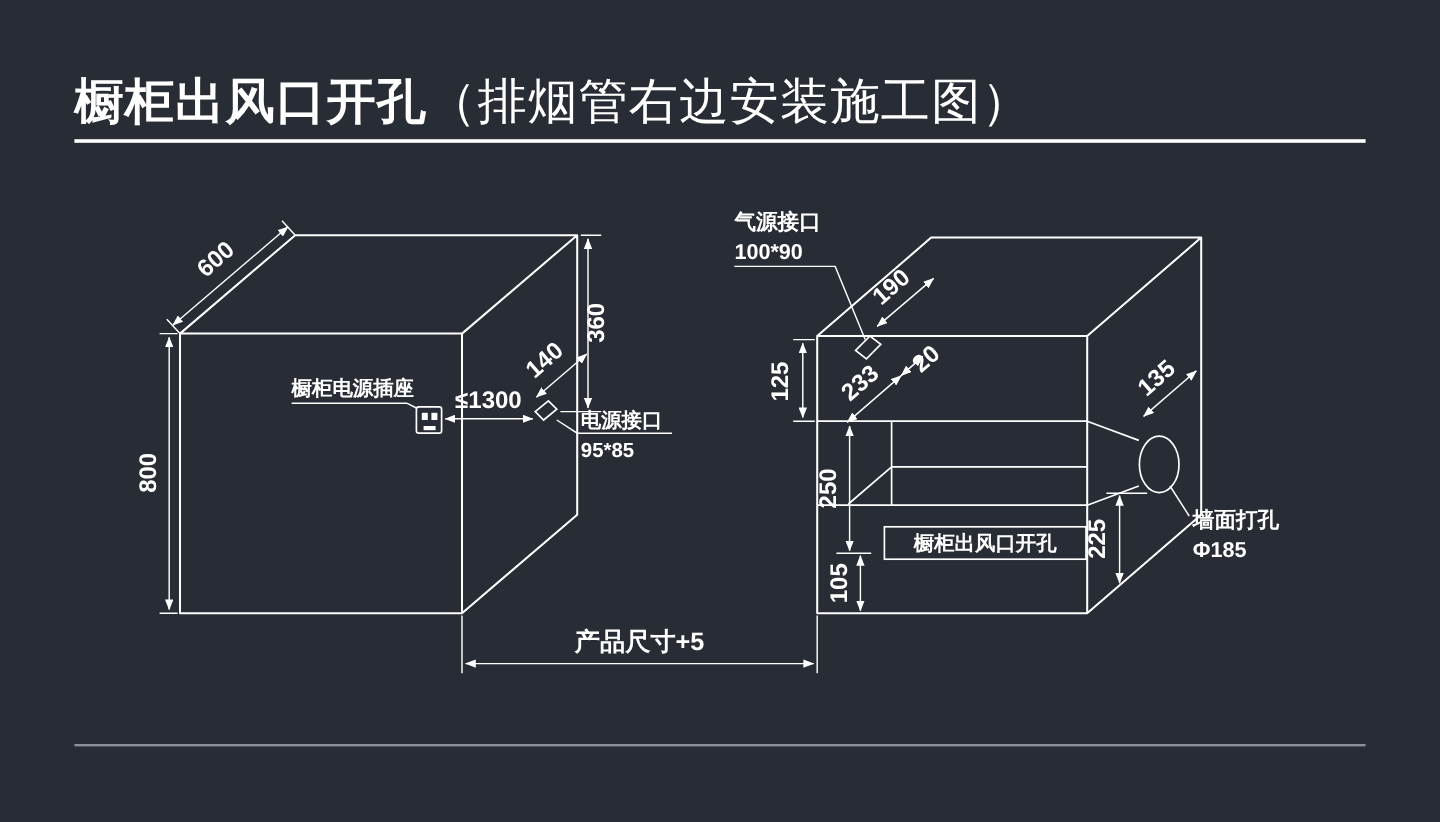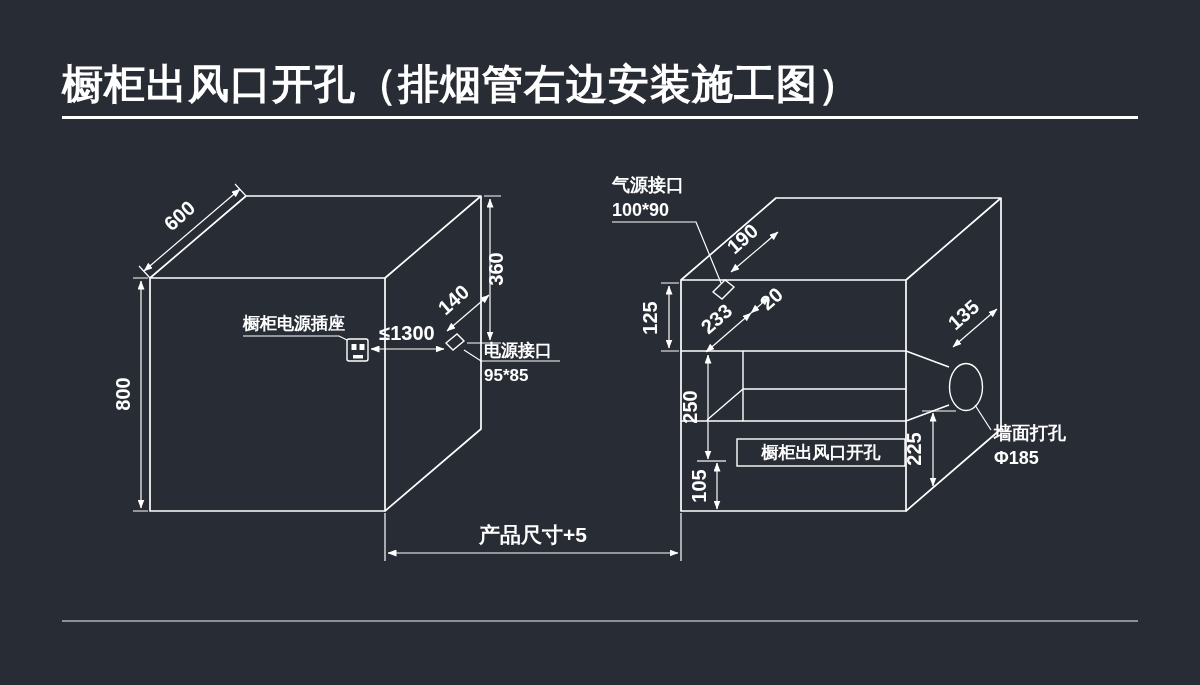--- a/index.html
+++ b/index.html
@@ -8,21 +8,21 @@
     background:#282c34; overflow:hidden;
     font-family:"Liberation Sans", sans-serif;
     color:#fff;
   }
   .title {
     position:absolute; left:62px; top:62px;
     font-size:41px; line-height:1.1; color:#ffffff;
     letter-spacing:1px; white-space:nowrap;
   }
   .title .main { font-weight:800; }
-  .title .sub  { font-weight:700; }
+  .title .sub  { font-weight:400; }
   .title-underline {
     position:absolute; left:62px; top:116px;
     width:1076px; height:3px; background:#ffffff;
   }
   .footer-divider {
     position:absolute; left:62px; top:620px;
     width:1076px; height:2px; background:#8b9099;
   }
   svg { position:absolute; left:0; top:0; }
   svg text { fill:#ffffff; font-family:"Liberation Sans", sans-serif; }

